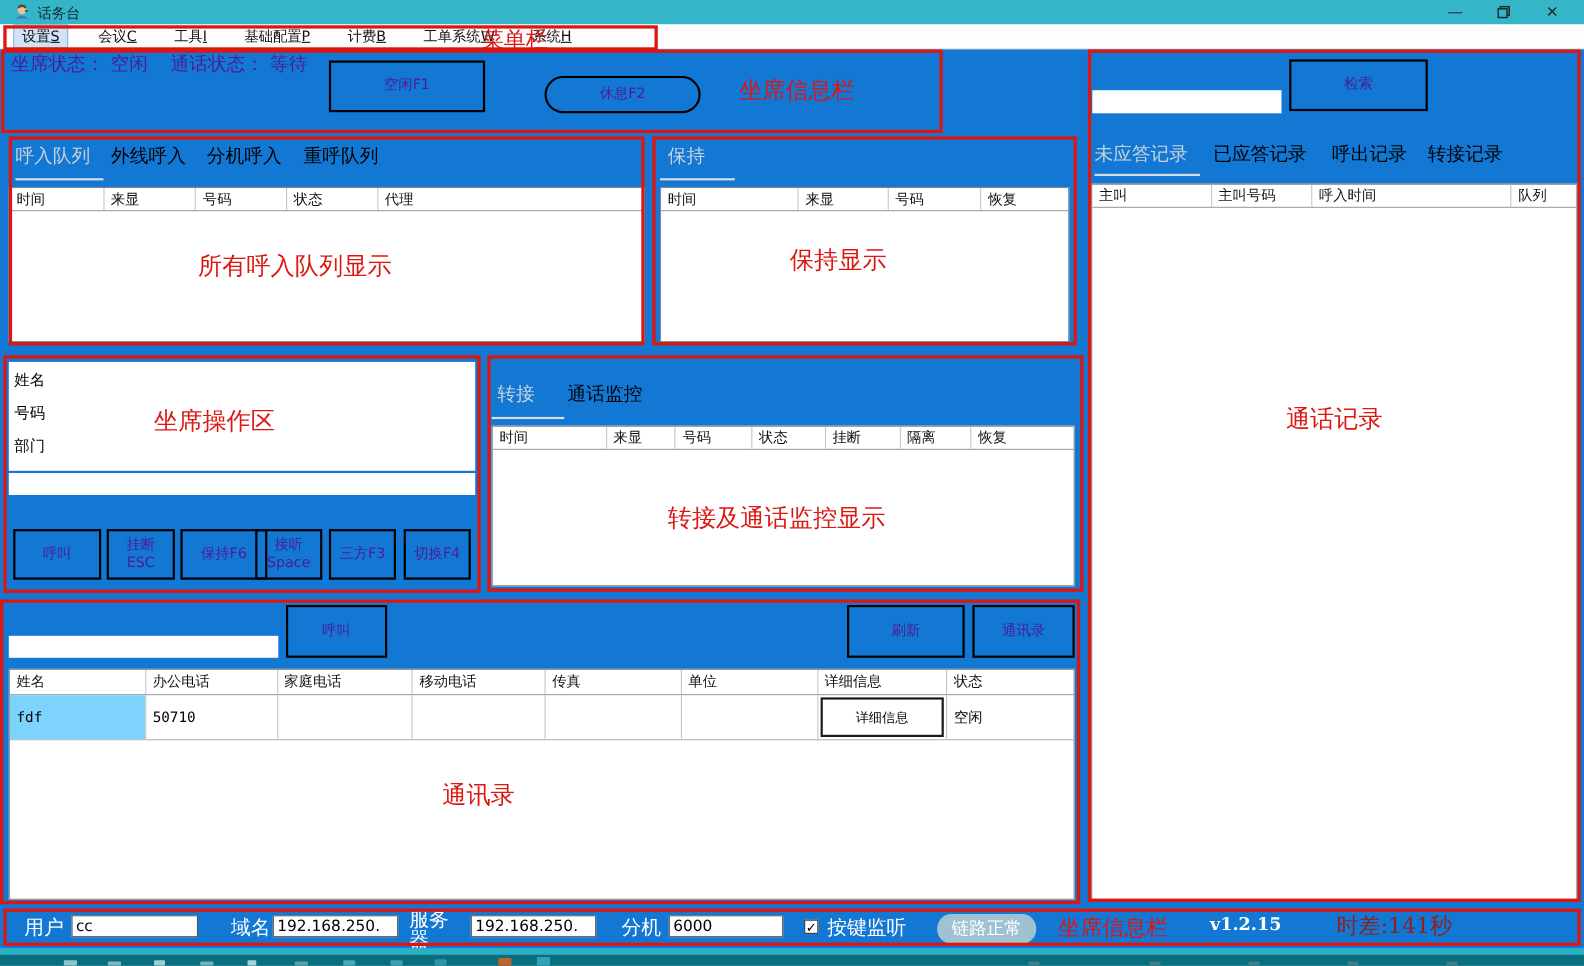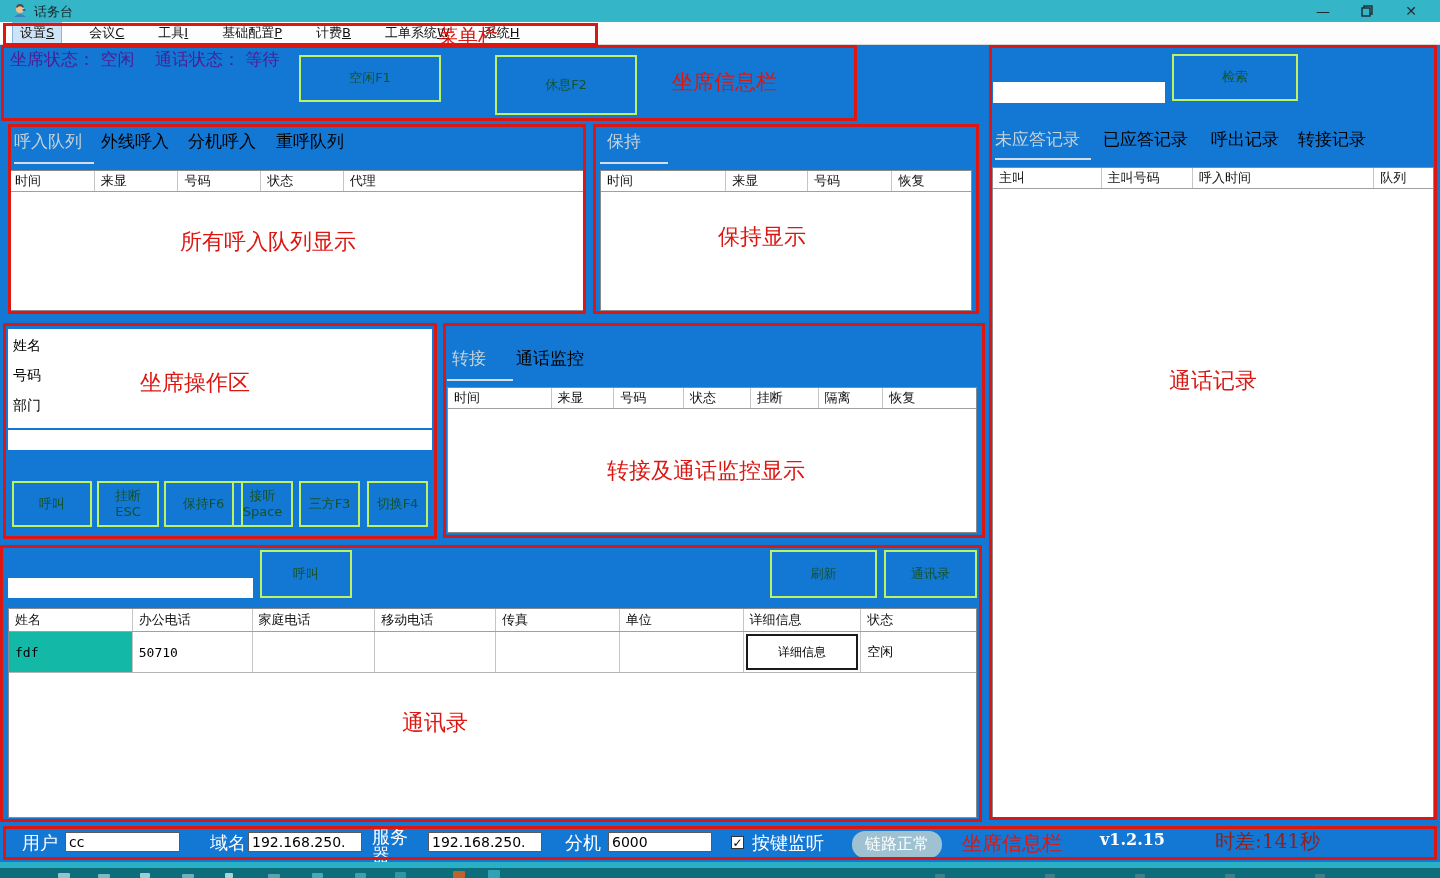--- a/index.html
+++ b/index.html
@@ -17,21 +17,21 @@
            display:flex;align-items:center;padding-left:12px;gap:20px;font-size:13px;color:#111;}
   .menu-item{padding:1px 7px;white-space:nowrap;}
   .menu-item.selected{background:#cfe3f6;border:1px solid #8fb3d8;}
   .mn{text-decoration:underline;}
   
   .mainbg{left:0;top:45px;width:1440px;height:817px;background:#1377d4;}
   
   .anno-box{border:3px solid #dc1712;pointer-events:none;z-index:40;}
   .anno-label{color:#dc1712;z-index:41;white-space:nowrap;pointer-events:none;}
   
-  .blue-btn{background:transparent;border:2px solid #bef264;color:#14532d;
+  .blue-btn{background:transparent;border:2px solid #000000;color:#4c1d95;
             display:flex;align-items:center;justify-content:center;text-align:center;
             font-size:13px;white-space:pre-line;font-family:inherit;line-height:1.25;}
   
   .tab{font-size:17px;color:#000000;white-space:nowrap;}
   .tab.faded{color:#c7d3da;}
   .tab-underline{height:2px;background:#d6dee3;}
   
   .panel-table{background:#fff;border:1px solid #8a8a8a;}
   .th-row{display:flex;border-bottom:1px solid #a0a0a0;height:20px;align-items:stretch;
           font-size:13px;color:#111;}
@@ -87,21 +87,21 @@
   <span class="menu-item"><span>计费</span><span class="mn">B</span></span>
   <span class="menu-item"><span>工单系统</span><span class="mn">W</span></span>
   <span class="menu-item"><span>系统</span><span class="mn">H</span></span>
 </div>
 
 <div class="abs mainbg"></div>
 
 <div class="abs statustext" style="left:10px;top:49px;width:125px;">坐席状态： 空闲</div>
 <div class="abs statustext" style="left:155px;top:49px;width:125px;">通话状态： 等待</div>
 <div class="abs blue-btn" style="left:299px;top:55px;width:142px;height:47px;">空闲F1</div>
-<div class="abs blue-btn" style="left:495px;top:55px;width:142px;height:60px;">休息F2</div>
+<div class="abs blue-btn" style="left:495px;top:69px;width:142px;height:34px;border-radius:19px;">休息F2</div>
 
 <span class="abs tab faded" style="left:14px;top:130px;">呼入队列</span>
 <span class="abs tab" style="left:101px;top:130px;">外线呼入</span>
 <span class="abs tab" style="left:188px;top:130px;">分机呼入</span>
 <span class="abs tab" style="left:276px;top:130px;">重呼队列</span>
 <div class="abs tab-underline" style="left:14px;top:162px;width:80px;"></div>
 <div class="abs panel-table" style="left:8px;top:170px;width:578px;height:141px;">
   <div class="th-row">
     <span class="th" style="width:85px;">时间</span>
     <span class="th" style="width:84px;">来显</span>
@@ -178,21 +178,21 @@
     <span class="th" style="width:123px;">姓名</span>
     <span class="th" style="width:120px;">办公电话</span>
     <span class="th" style="width:123px;">家庭电话</span>
     <span class="th" style="width:121px;">移动电话</span>
     <span class="th" style="width:124px;">传真</span>
     <span class="th" style="width:124px;">单位</span>
     <span class="th" style="width:118px;">详细信息</span>
     <span class="th" style="width:116px;">状态</span>
   </div>
   <div class="td-row">
-    <span class="td" style="width:123px;background:#14b8a6;font-family:'DejaVu Sans Mono',monospace;">fdf</span>
+    <span class="td" style="width:123px;background:#7dd3fc;font-family:'DejaVu Sans Mono',monospace;">fdf</span>
     <span class="td" style="width:120px;font-family:'DejaVu Sans Mono',monospace;">50710</span>
     <span class="td" style="width:123px;"></span>
     <span class="td" style="width:121px;"></span>
     <span class="td" style="width:124px;"></span>
     <span class="td" style="width:124px;"></span>
     <span class="td" style="width:118px;justify-content:center;padding-left:0;">
       <span style="display:flex;align-items:center;justify-content:center;width:108px;height:32px;background:#fff;border:2px solid #1a1a1a;font-size:12px;">详细信息</span>
     </span>
     <span class="td" style="width:116px;">空闲</span>
   </div>

